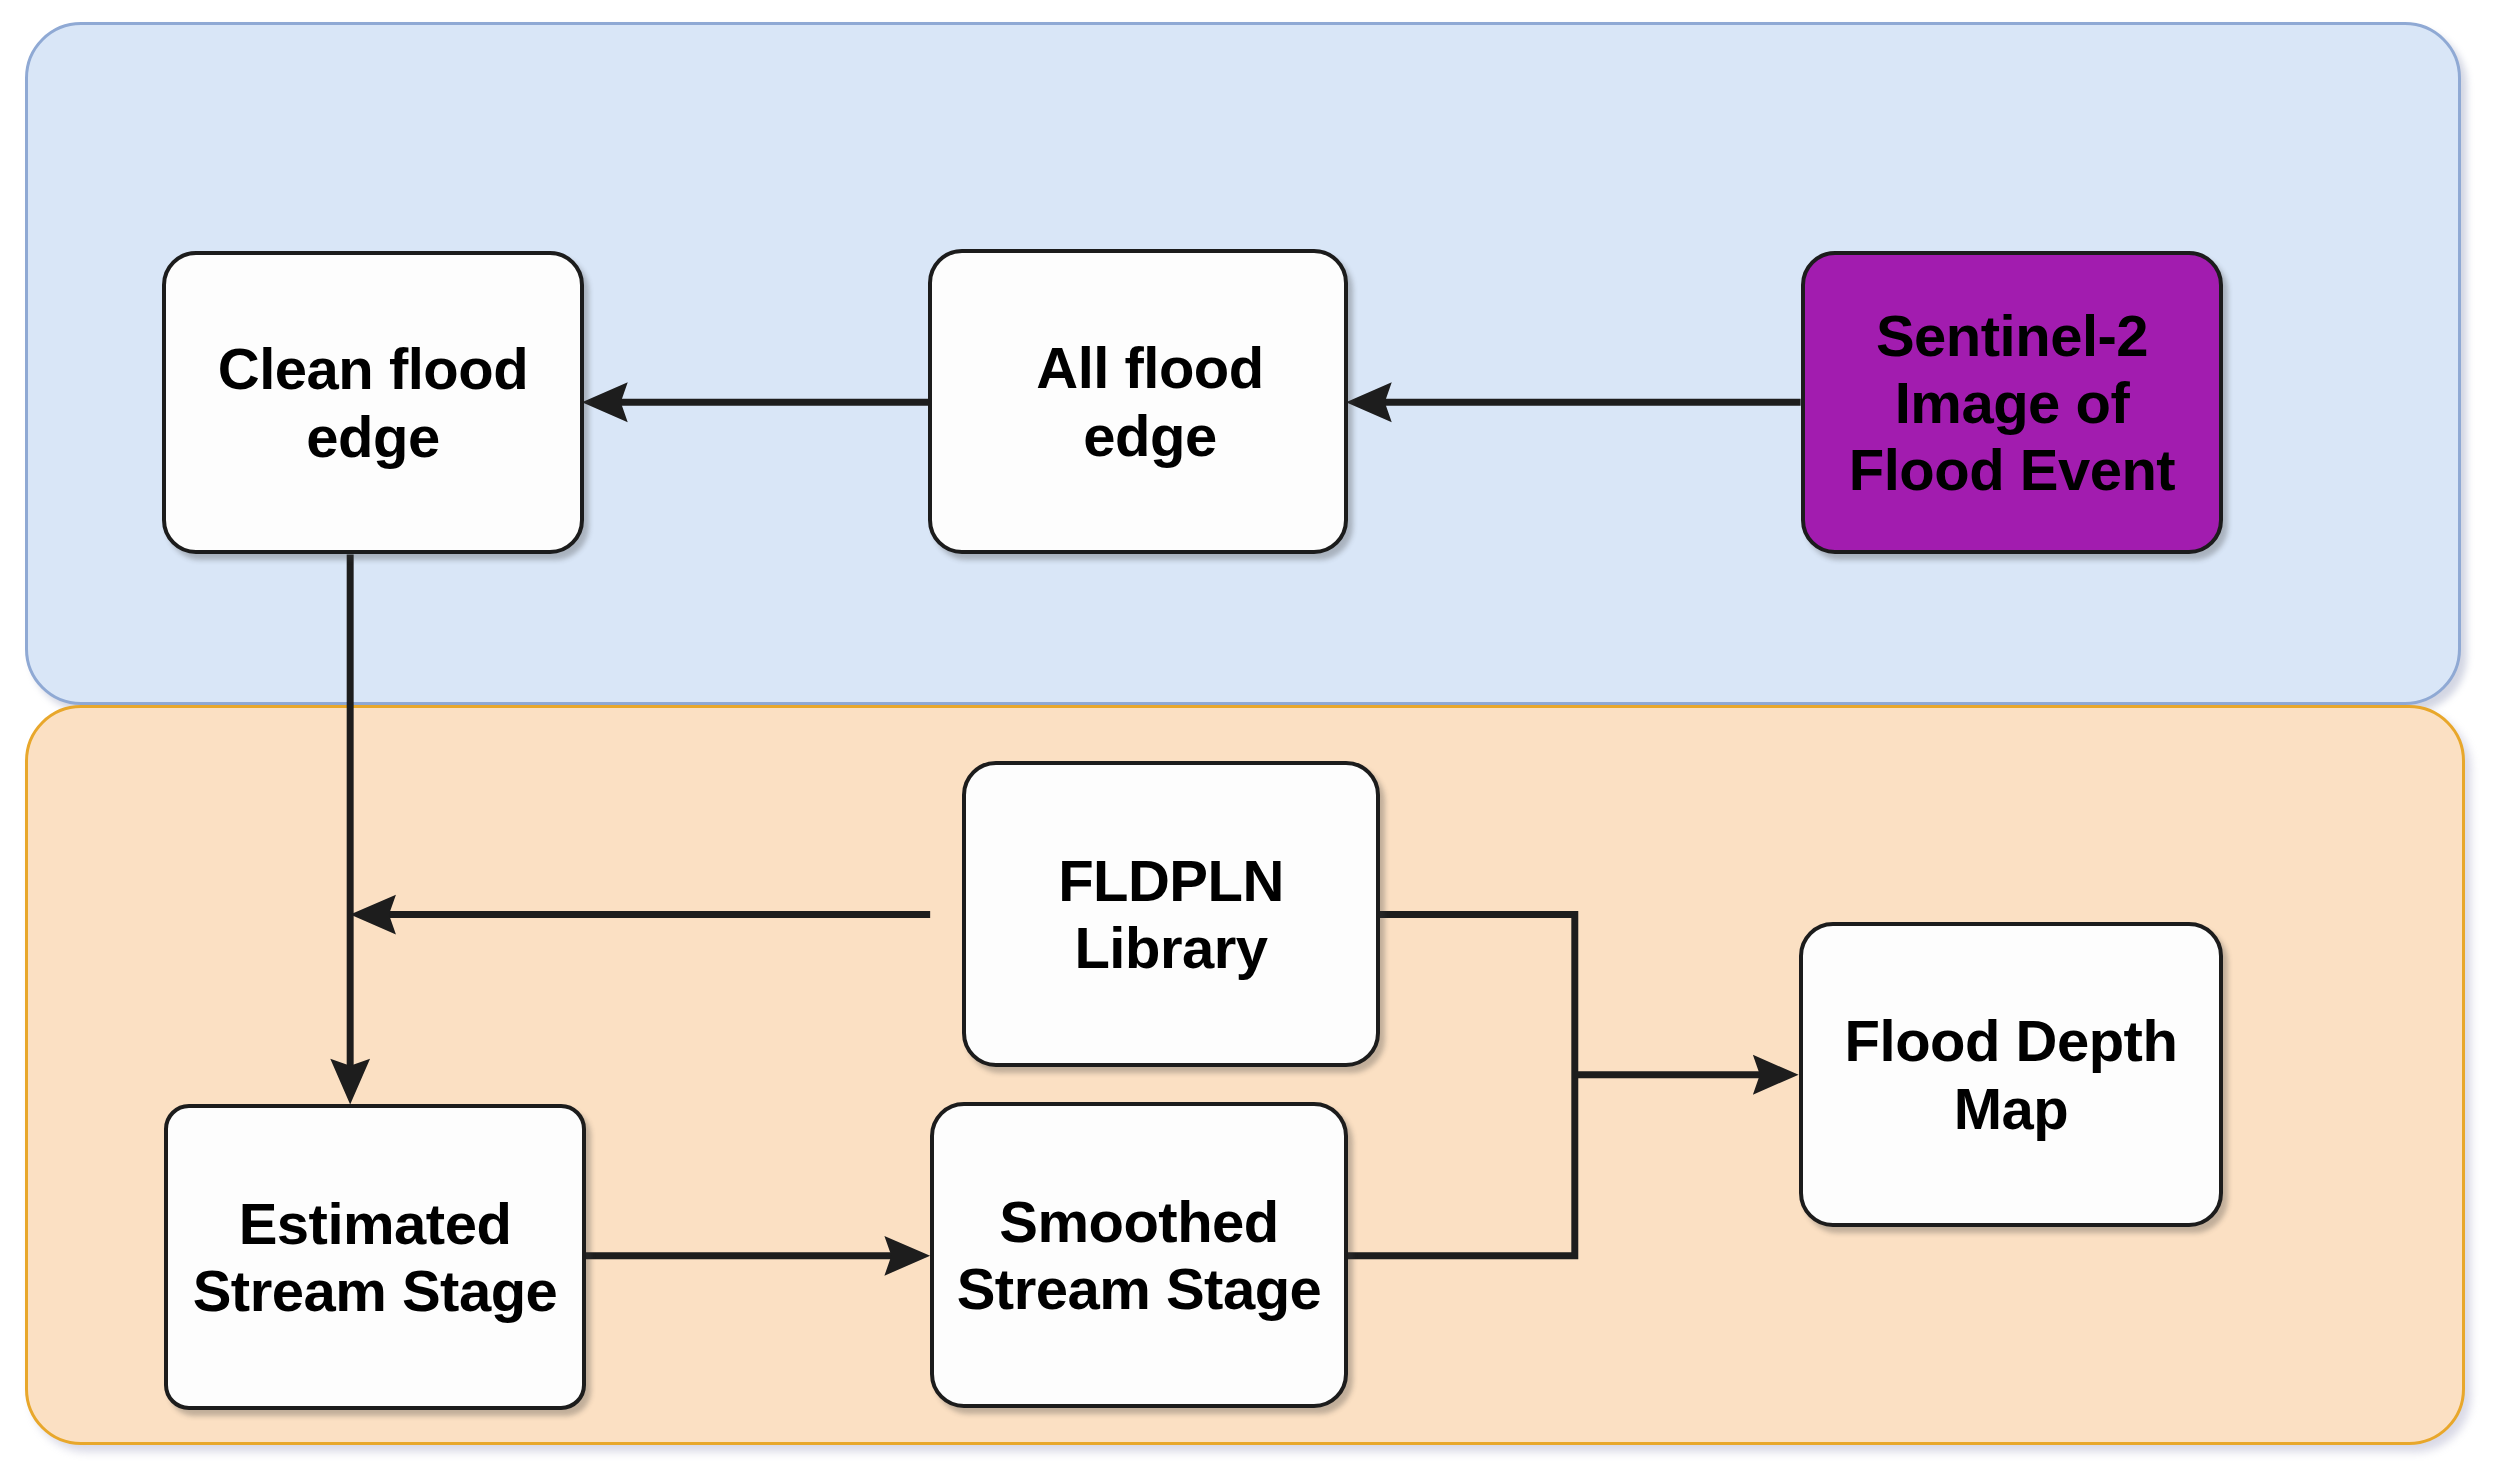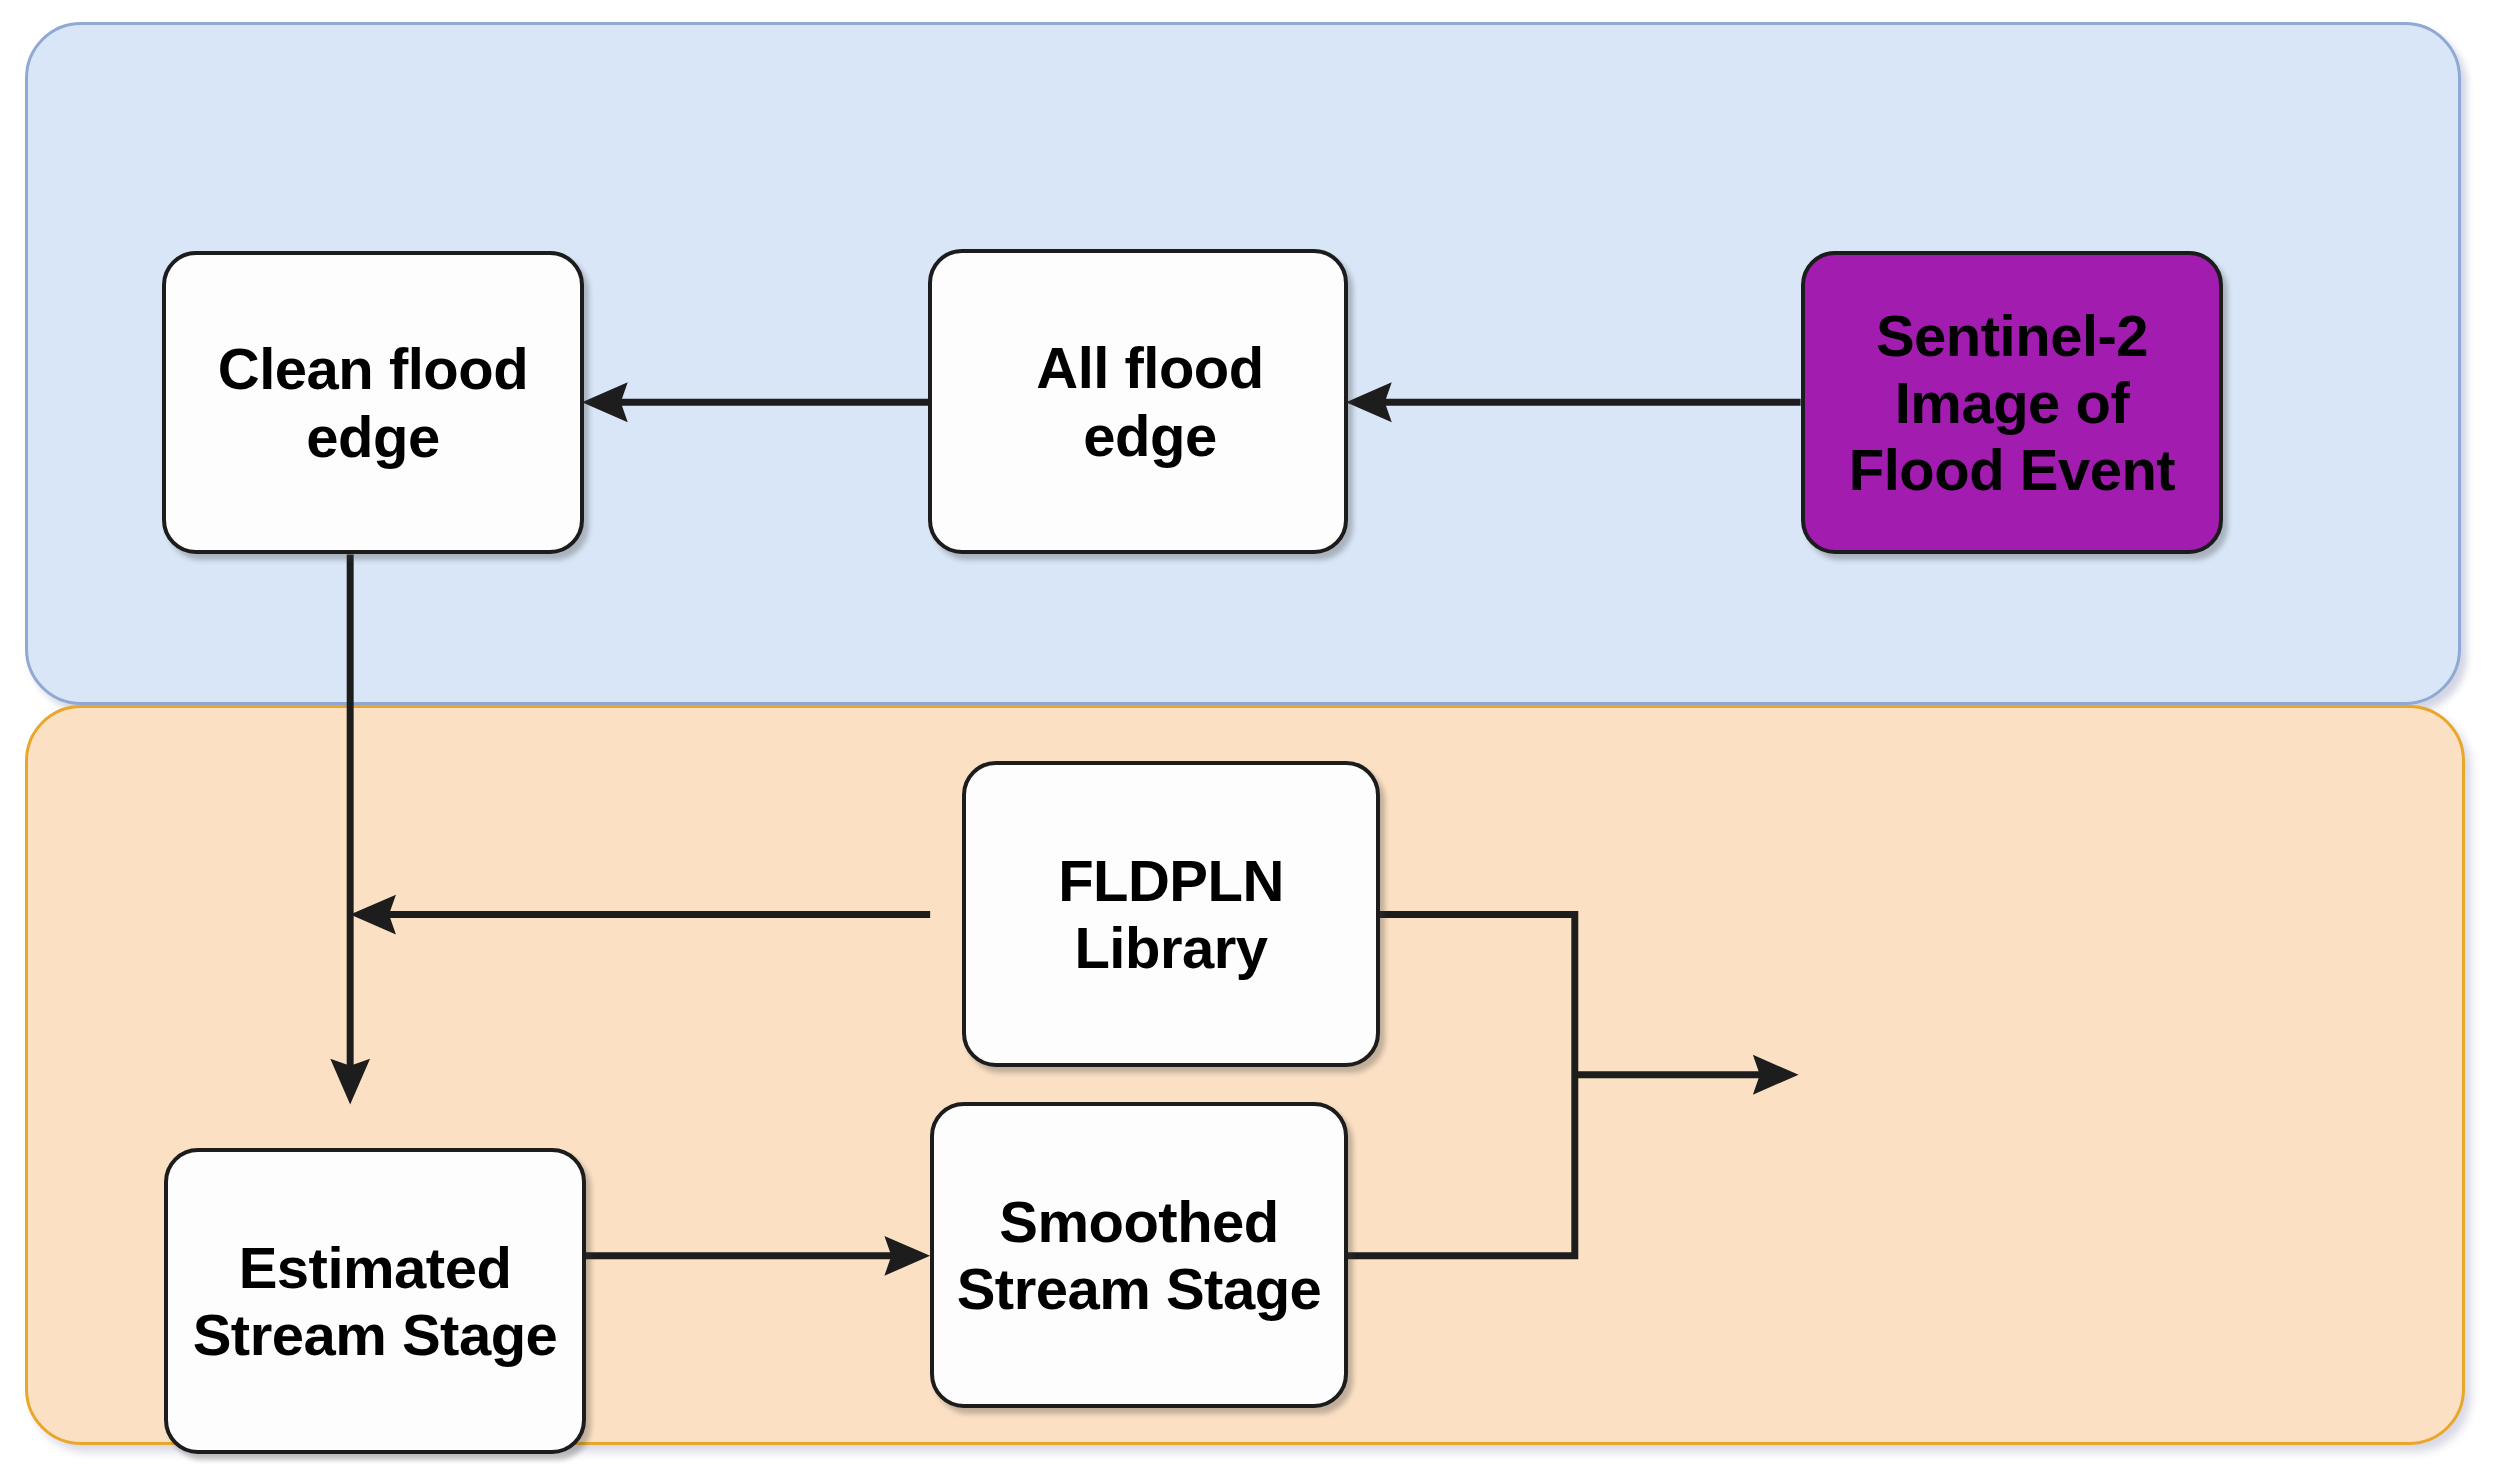--- a/index.html
+++ b/index.html
@@ -61,21 +61,21 @@
     padding: 6px 12px;
     box-shadow: 5px 6px 5px rgba(60,60,60,0.30);
     z-index: 5;
   }
   .node-label { display: block; white-space: pre-line; }
 
   #node-clean-flood-edge { left: 162px; top: 251px; width: 422px; height: 303px; align-items: center; }
   #node-all-flood-edge   { left: 928px; top: 249px; width: 420px; height: 305px; }
   #node-sentinel-image   { left: 1801px; top: 251px; width: 422px; height: 303px; }
   #node-fldpln-library   { left: 930px; top: 761px; width: 418px; height: 306px; margin-left: 32px; }
-  #node-estimated-stage  { left: 164px; top: 1148px; width: 422px; height: 306px; }
+  #node-estimated-stage  { left: 164px; top: 1104px; width: 422px; height: 306px; border-radius: 25px; }
   #node-smoothed-stage   { left: 930px; top: 1102px; width: 418px; height: 306px; }
   #node-flood-depth-map  { left: 1799px; top: 922px; width: 424px; height: 305px; }
 
   #connector-layer {
     position: absolute;
     left: 0; top: 0;
     width: 2495px;
     height: 1484px;
     z-index: 3;
     pointer-events: none;
@@ -153,15 +153,19 @@
   <div class="node" id="node-estimated-stage" style="background: rgb(253, 253, 253); border-color: rgb(28, 28, 28); color: rgb(0, 0, 0);">
     <span class="node-label">Estimated
 Stream Stage</span>
   </div>
 
   <div class="node" id="node-smoothed-stage" style="background: rgb(253, 253, 253); border-color: rgb(28, 28, 28); color: rgb(0, 0, 0); justify-content: center;">
     <span class="node-label">Smoothed
 Stream Stage</span>
   </div>
 
+  <div class="node" id="node-flood-depth-map" style="background: rgb(253, 253, 253); border-color: rgb(28, 28, 28); color: rgb(0, 0, 0);">
+    <span class="node-label">Flood Depth
+Map</span>
+  </div>
 
 </div>
 
 
 </body></html>

